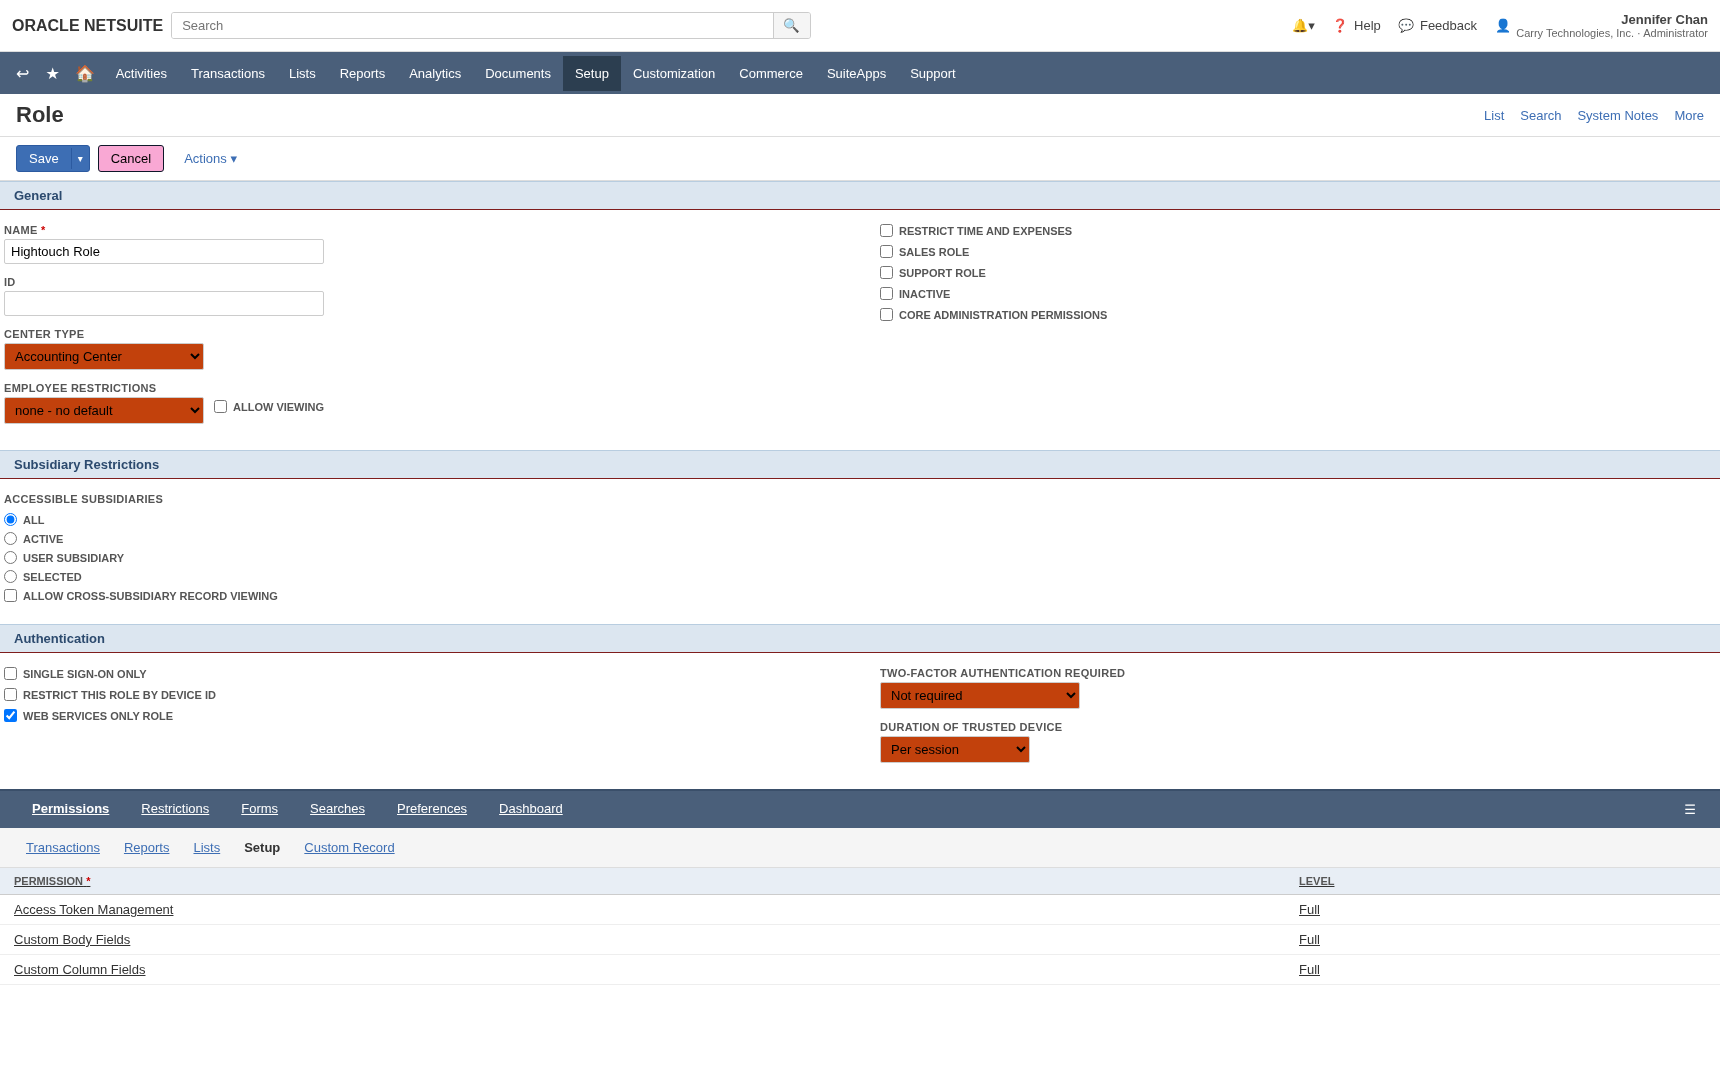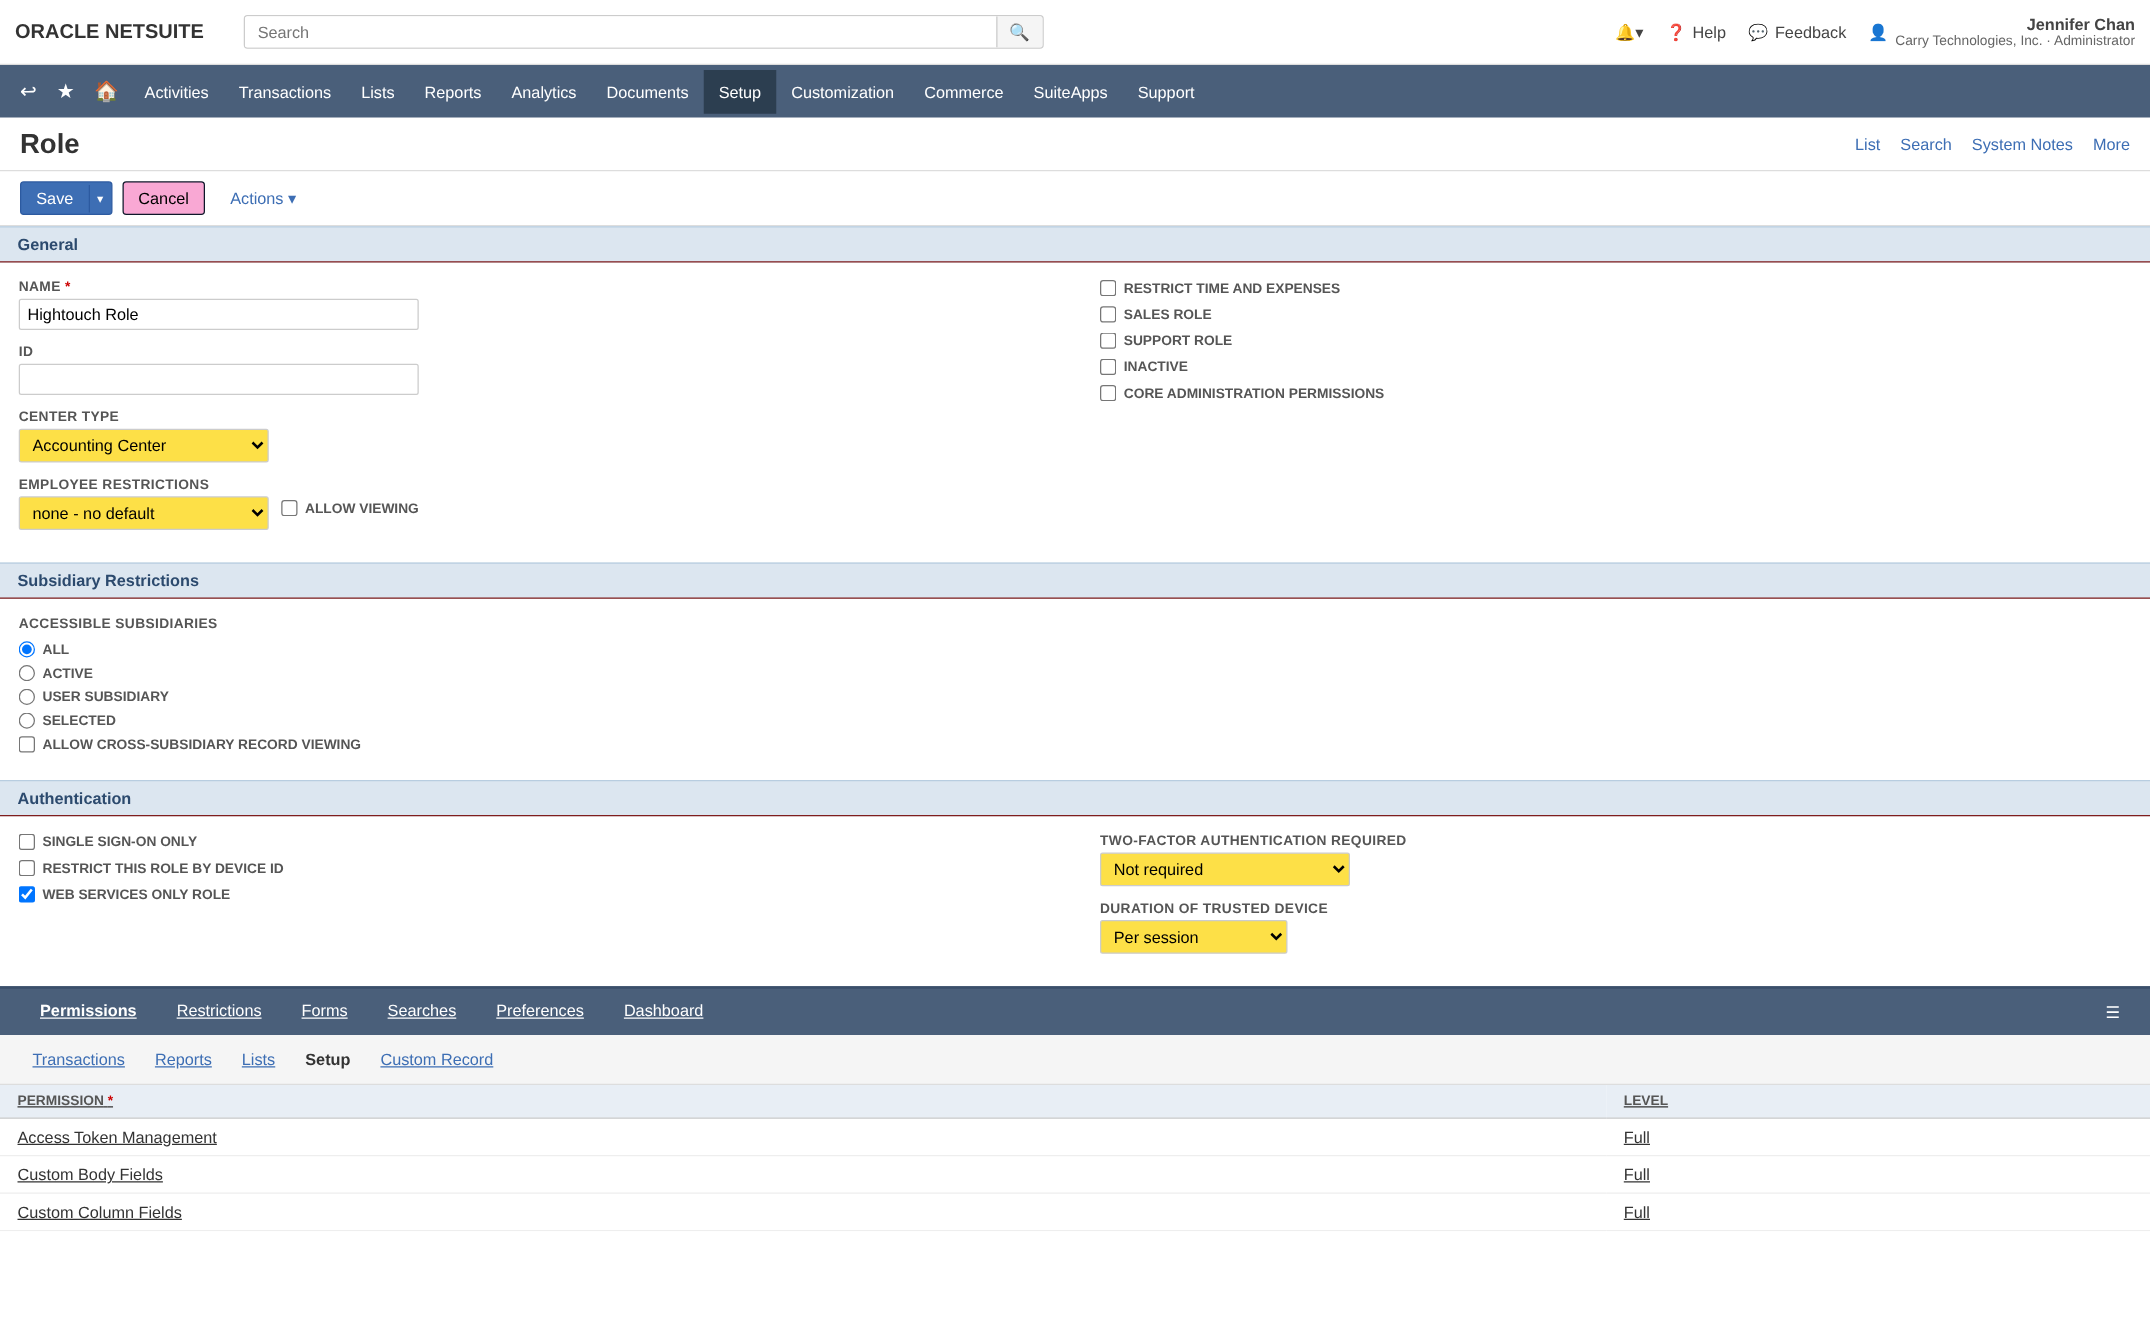--- a/index.html
+++ b/index.html
@@ -11,21 +11,21 @@
       align-items: center;
       background: #fff;
       padding: 6px 12px;
       border-bottom: 1px solid #ddd;
       height: 52px;
     }
     .logo {
       font-size: 16px;
       font-weight: bold;
       color: #333;
-      margin-right: 32px;
+      margin-right: 8px;
       white-space: nowrap;
     }
     .search-bar {
       flex: 1;
       max-width: 640px;
       display: flex;
       border: 1px solid #ccc;
       border-radius: 3px;
       overflow: hidden;
     }
@@ -144,21 +144,21 @@
     
     .section-header {
       background: #dce6f0;
       padding: 6px 14px;
       font-size: 13px;
       font-weight: bold;
       color: #2c4a6e;
       border-top: 1px solid #b8cde0;
       border-bottom: 1px solid #7f1d1d;
     }
-    .section-body { padding: 14px 15px; }
+    .section-body { padding: 14px 4px; }
 
     
     .form-grid { display: grid; grid-template-columns: 1fr 1fr; gap: 0; }
     .form-left { padding-right: 40px; }
     .form-right { padding-left: 20px; }
     .field-label {
       font-size: 11px;
       font-weight: bold;
       color: #555;
       text-transform: uppercase;
@@ -174,21 +174,21 @@
       padding: 4px 6px;
       font-size: 13px;
       border-radius: 2px;
       outline: none;
     }
     .select-input {
       border: 1px solid #ccc;
       padding: 4px 6px;
       font-size: 13px;
       border-radius: 2px;
-      background: #fde047;
+      background: #c2410c;
       min-width: 200px;
       cursor: pointer;
     }
 
     
     .checkbox-row {
       display: flex;
       align-items: center;
       gap: 6px;
       margin-bottom: 8px;

